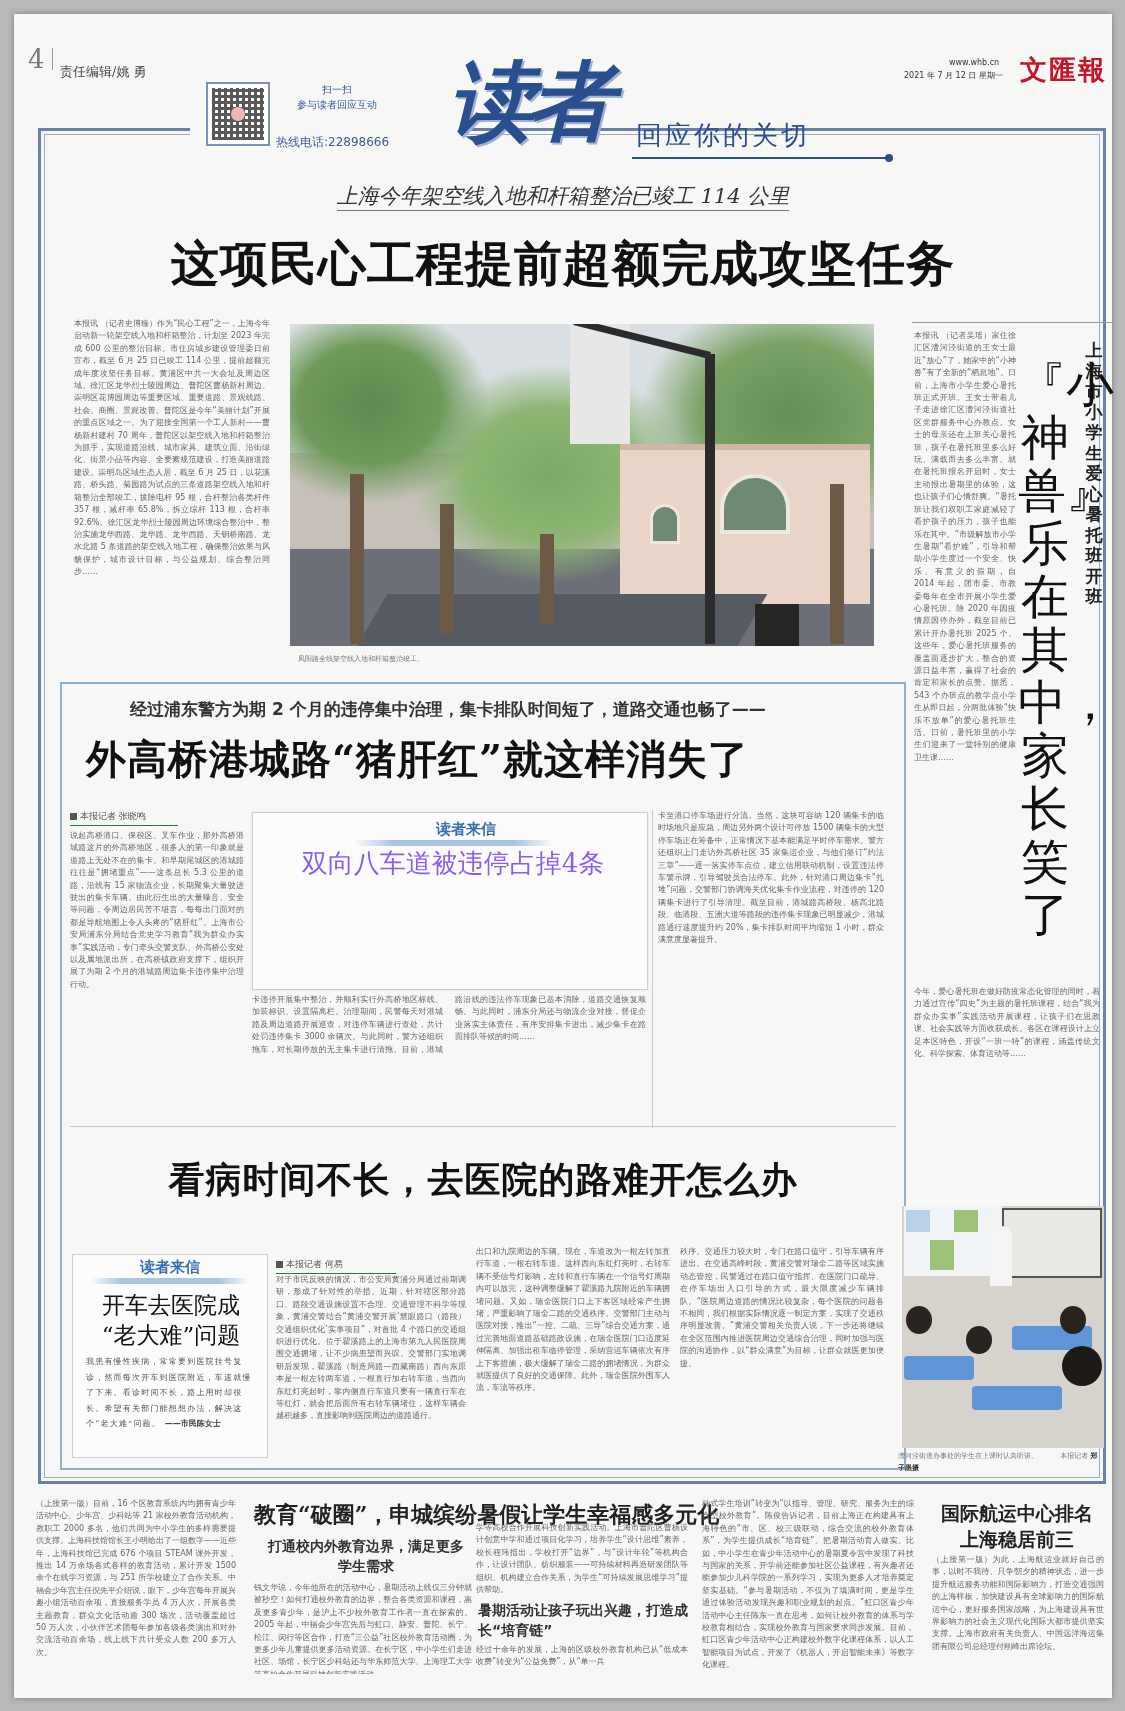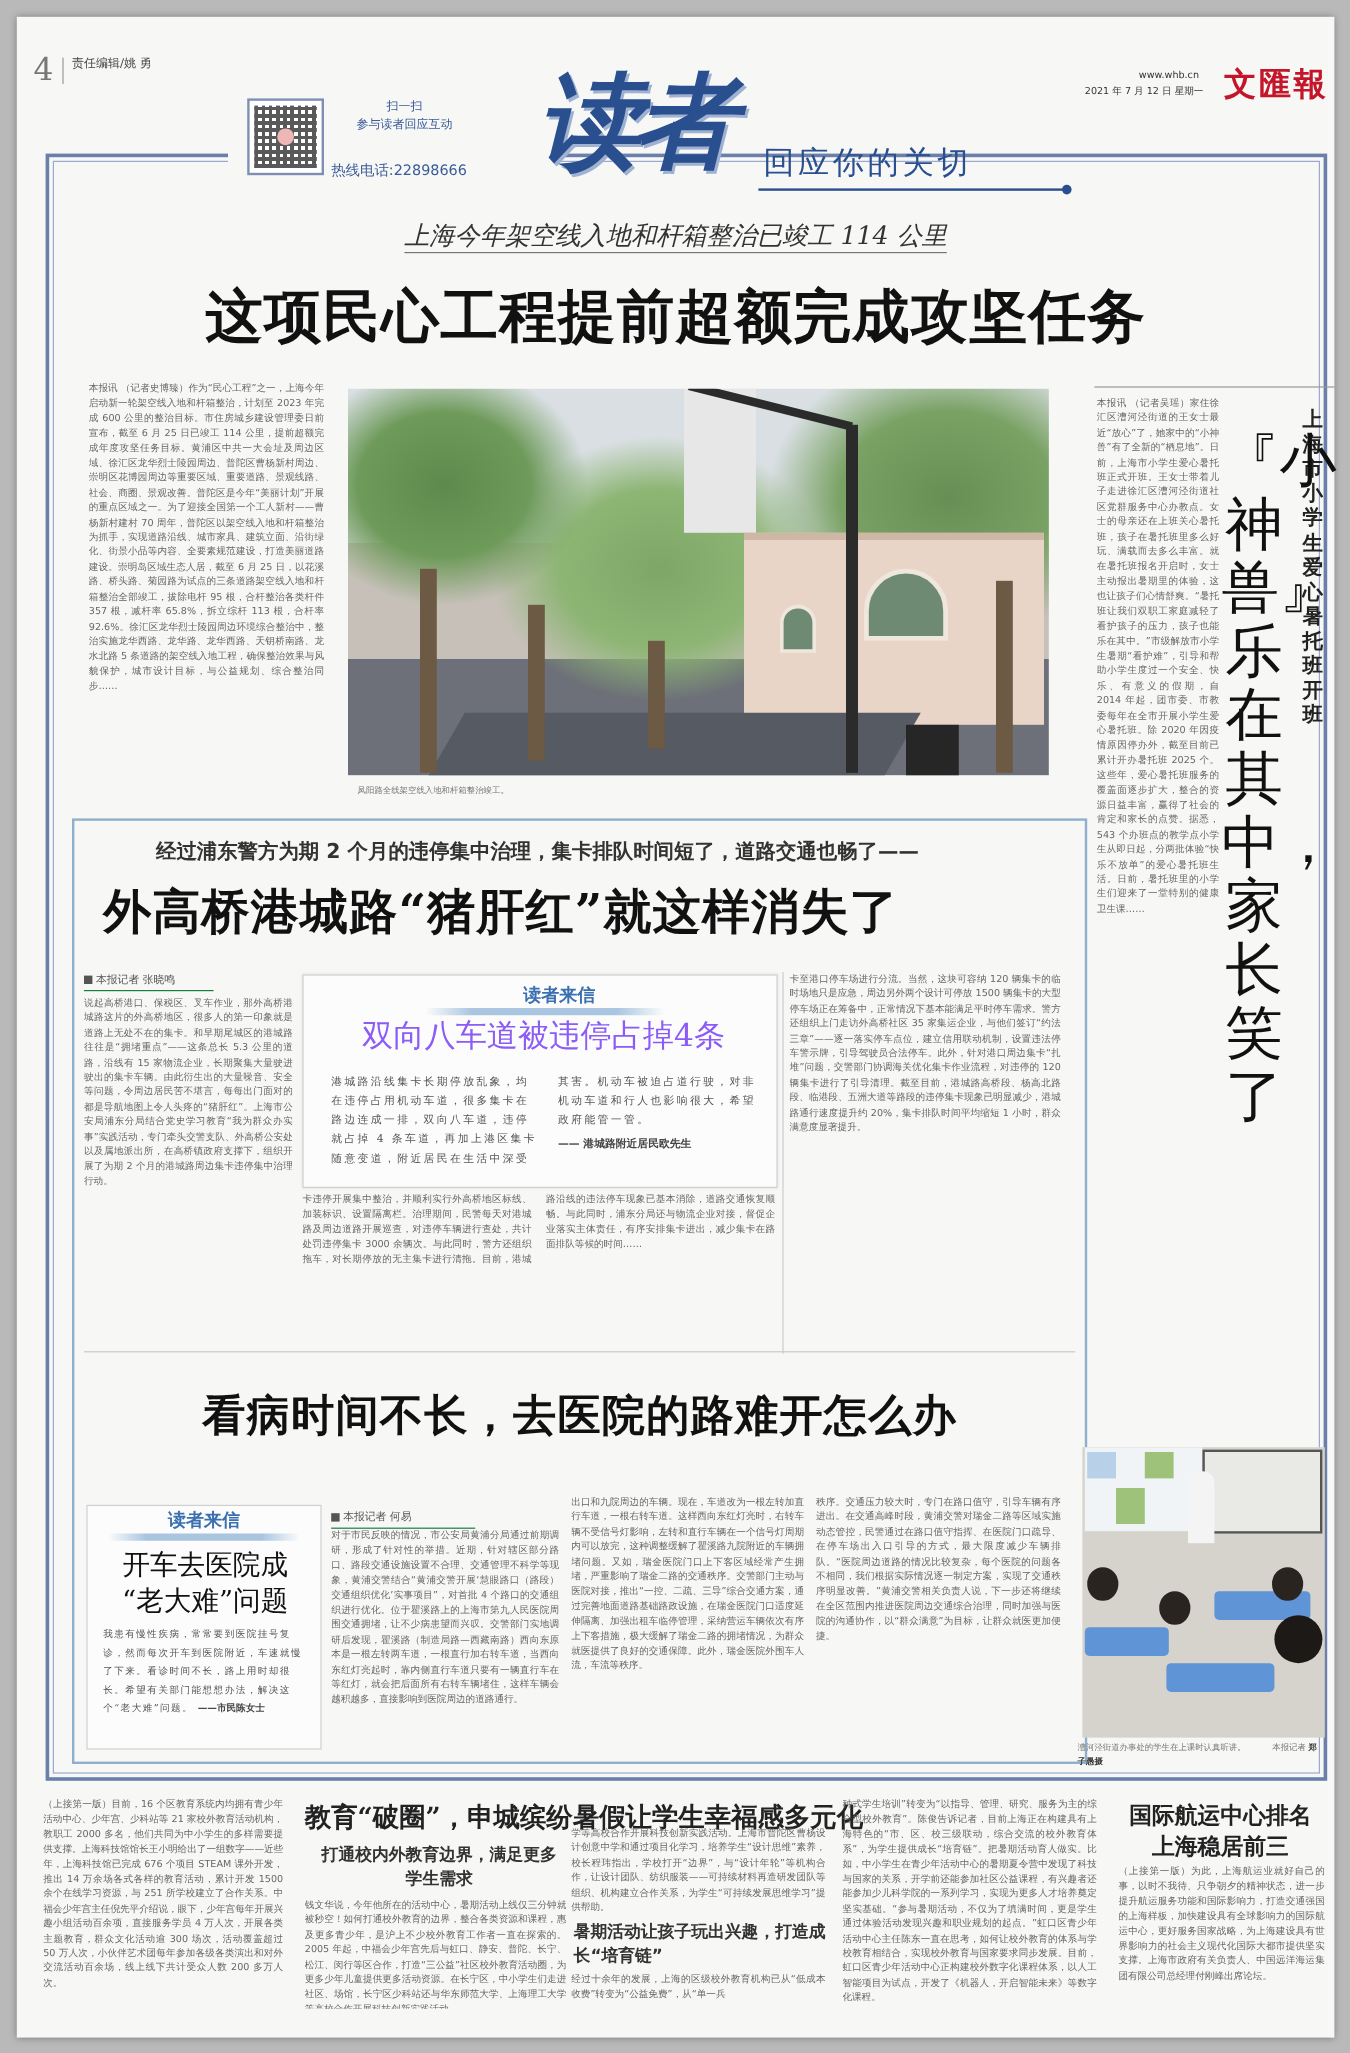--- a/index.html
+++ b/index.html
@@ -12,21 +12,21 @@
   }
   .paper {
     position: absolute; left: 14px; top: 14px; width: 1098px; height: 1684px;
     background: #f7f7f5;
     box-shadow: 0 0 6px rgba(0,0,0,0.35);
   }
   .abs { position: absolute; }
   
   .page-num { left: 14px; top: 30px; font-size: 26px; color: #777; font-family: "DejaVu Serif", serif; }
   .page-num-sep { left: 38px; top: 34px; width: 1px; height: 22px; background: #999; }
-  .section-info { left: 46px; top: 32px; font-size: 10px; color: #444; }
+  .section-info { left: 46px; top: 49px; font-size: 13px; color: #444; }
   .qr-box { left: 192px; top: 68px; width: 64px; height: 64px; border: 2px solid #7d8fb3; padding: 4px; background:#fff; }
   .qr { width: 52px; height: 52px;
     background:
       repeating-linear-gradient(90deg, #222 0 3px, transparent 3px 6px),
       repeating-linear-gradient(0deg, #222 0 3px, #fff 3px 6px);
     opacity: .75; position: relative; }
   .qr::after { content:""; position:absolute; left:19px; top:19px; width:14px; height:14px; border-radius:50%; background:#e9a0a0; }
   .scan-text { left: 268px; top: 68px; font-size: 10px; color: #3a5a99; text-align: center; width: 110px; line-height: 15px; font-family: "DejaVu Sans", sans-serif; }
   .hotline { left: 262px; top: 120px; font-size: 12px; color: #3a5a99; font-family: "DejaVu Sans", sans-serif; }
   .brand-big { left: 434px; top: 30px; font-size: 86px; font-weight: bold; color: #2a4f8f; font-style: italic; letter-spacing: -6px; text-shadow: 2px 2px 0 #9fb2d2; font-family: "DejaVu Serif", serif; }
@@ -176,35 +176,32 @@
     <div class="pole-arm"></div>
     <div class="pole"></div>
     <div class="box"></div>
   </div>
   <div class="abs caption1">凤阳路全线架空线入地和杆箱整治竣工。</div>
 
   <div class="abs rcol-rule"></div>
   <div class="abs col-text t2-col">本报讯 （记者吴瑶）家住徐汇区漕河泾街道的王女士最近“放心”了，她家中的“小神兽”有了全新的“栖息地”。日前，上海市小学生爱心暑托班正式开班。王女士带着儿子走进徐汇区漕河泾街道社区党群服务中心办教点。女士的母亲还在上班关心暑托班，孩子在暑托班里多么好玩、满载而去多么丰富。就在暑托班报名开启时，女士主动报出暑期里的体验，这也让孩子们心情舒爽。“暑托班让我们双职工家庭减轻了看护孩子的压力，孩子也能乐在其中。”市级解放市小学生暑期“看护难”，引导和帮助小学生度过一个安全、快乐、有意义的假期，自 2014 年起，团市委、市教委每年在全市开展小学生爱心暑托班。除 2020 年因疫情原因停办外，截至目前已累计开办暑托班 2025 个。这些年，爱心暑托班服务的覆盖面逐步扩大，整合的资源日益丰富，赢得了社会的肯定和家长的点赞。据悉，543 个办班点的教学点小学生从即日起，分两批体验“快乐不放单”的爱心暑托班生活。日前，暑托班里的小学生们迎来了一堂特别的健康卫生课……</div>
   <div class="abs vert-kicker">上海市小学生爱心暑托班开班</div>
   <div class="abs vert-headline">『小神兽』乐在其中，家长笑了</div>
+  <div class="abs col-text t2-col-bottom" style="top:972px; height:200px;">今年，爱心暑托班在做好防疫常态化管理的同时，着力通过宣传“四史”为主题的暑托班课程，结合“我为群众办实事”实践活动开展课程，让孩子们在思政课、社会实践等方面收获成长。各区在课程设计上立足本区特色，开设“一班一特”的课程，涵盖传统文化、科学探索、体育运动等……</div>
 
   <div class="abs mid-box"></div>
   <div class="abs kicker2">经过浦东警方为期 2 个月的违停集中治理，集卡排队时间短了，道路交通也畅了——</div>
   <div class="abs headline2">外高桥港城路“猪肝红”就这样消失了</div>
   <div class="abs byline byline1">本报记者 张晓鸣</div>
   <div class="abs col-text t3-col1">说起高桥港口、保税区、叉车作业，那外高桥港城路这片的外高桥地区，很多人的第一印象就是道路上无处不在的集卡。和早期尾城区的港城路往往是“拥堵重点”——这条总长 5.3 公里的道路，沿线有 15 家物流企业，长期聚集大量驶进驶出的集卡车辆。由此衍生出的大量噪音、安全等问题，令周边居民苦不堪言，每每出门面对的都是导航地图上令人头疼的“猪肝红”。上海市公安局浦东分局结合党史学习教育“我为群众办实事”实践活动，专门牵头交警支队、外高桥公安处以及属地派出所，在高桥镇政府支撑下，组织开展了为期 2 个月的港城路周边集卡违停集中治理行动。</div>
 
   <div class="abs letter-box"></div>
   <div class="abs letter-tag-bar"></div>
   <div class="abs letter-tag">读者来信</div>
   <div class="abs letter-title1">双向八车道被违停占掉4条</div>
-  <div class="abs letter-body1">
-    <span>港城路沿线集卡长期停放乱象，均在违停占用机动车道，很多集卡在路边连成一排，双向八车道，违停就占掉 4 条车道，再加上港区集卡随意变道，附近居民在生活中深受其害。机动车被迫占道行驶，对非机动车道和行人也影响很大，希望政府能管一管。</span>
-    <div style="margin-top:4px;font-family:'DejaVu Sans',sans-serif;letter-spacing:0;color:#444;font-weight:bold;">—— 港城路附近居民欧先生</div>
-  </div>
 
   <div class="abs col-text t3-col2">卡违停开展集中整治，并顺利实行外高桥地区标线、加装标识、设置隔离栏。治理期间，民警每天对港城路及周边道路开展巡查，对违停车辆进行查处，共计处罚违停集卡 3000 余辆次。与此同时，警方还组织拖车，对长期停放的无主集卡进行清拖。目前，港城路沿线的违法停车现象已基本消除，道路交通恢复顺畅。与此同时，浦东分局还与物流企业对接，督促企业落实主体责任，有序安排集卡进出，减少集卡在路面排队等候的时间……</div>
   <div class="abs vsep" style="left:638px;top:796px;height:318px;"></div>
   <div class="abs col-text t3-col3">卡至港口停车场进行分流。当然，这块可容纳 120 辆集卡的临时场地只是应急，周边另外两个设计可停放 1500 辆集卡的大型停车场正在筹备中，正常情况下基本能满足平时停车需求。警方还组织上门走访外高桥社区 35 家集运企业，与他们签订“约法三章”——逐一落实停车点位，建立信用联动机制，设置违法停车警示牌，引导驾驶员合法停车。此外，针对港口周边集卡“扎堆”问题，交警部门协调海关优化集卡作业流程，对违停的 120 辆集卡进行了引导清理。截至目前，港城路高桥段、杨高北路段、临港段、五洲大道等路段的违停集卡现象已明显减少，港城路通行速度提升约 20%，集卡排队时间平均缩短 1 小时，群众满意度显著提升。</div>
 
   <div class="abs divider2"></div>
   <div class="abs headline3">看病时间不长，去医院的路难开怎么办</div>
 
   <div class="abs letter-box2"></div>
   <div class="abs letter-tag-bar2"></div>

